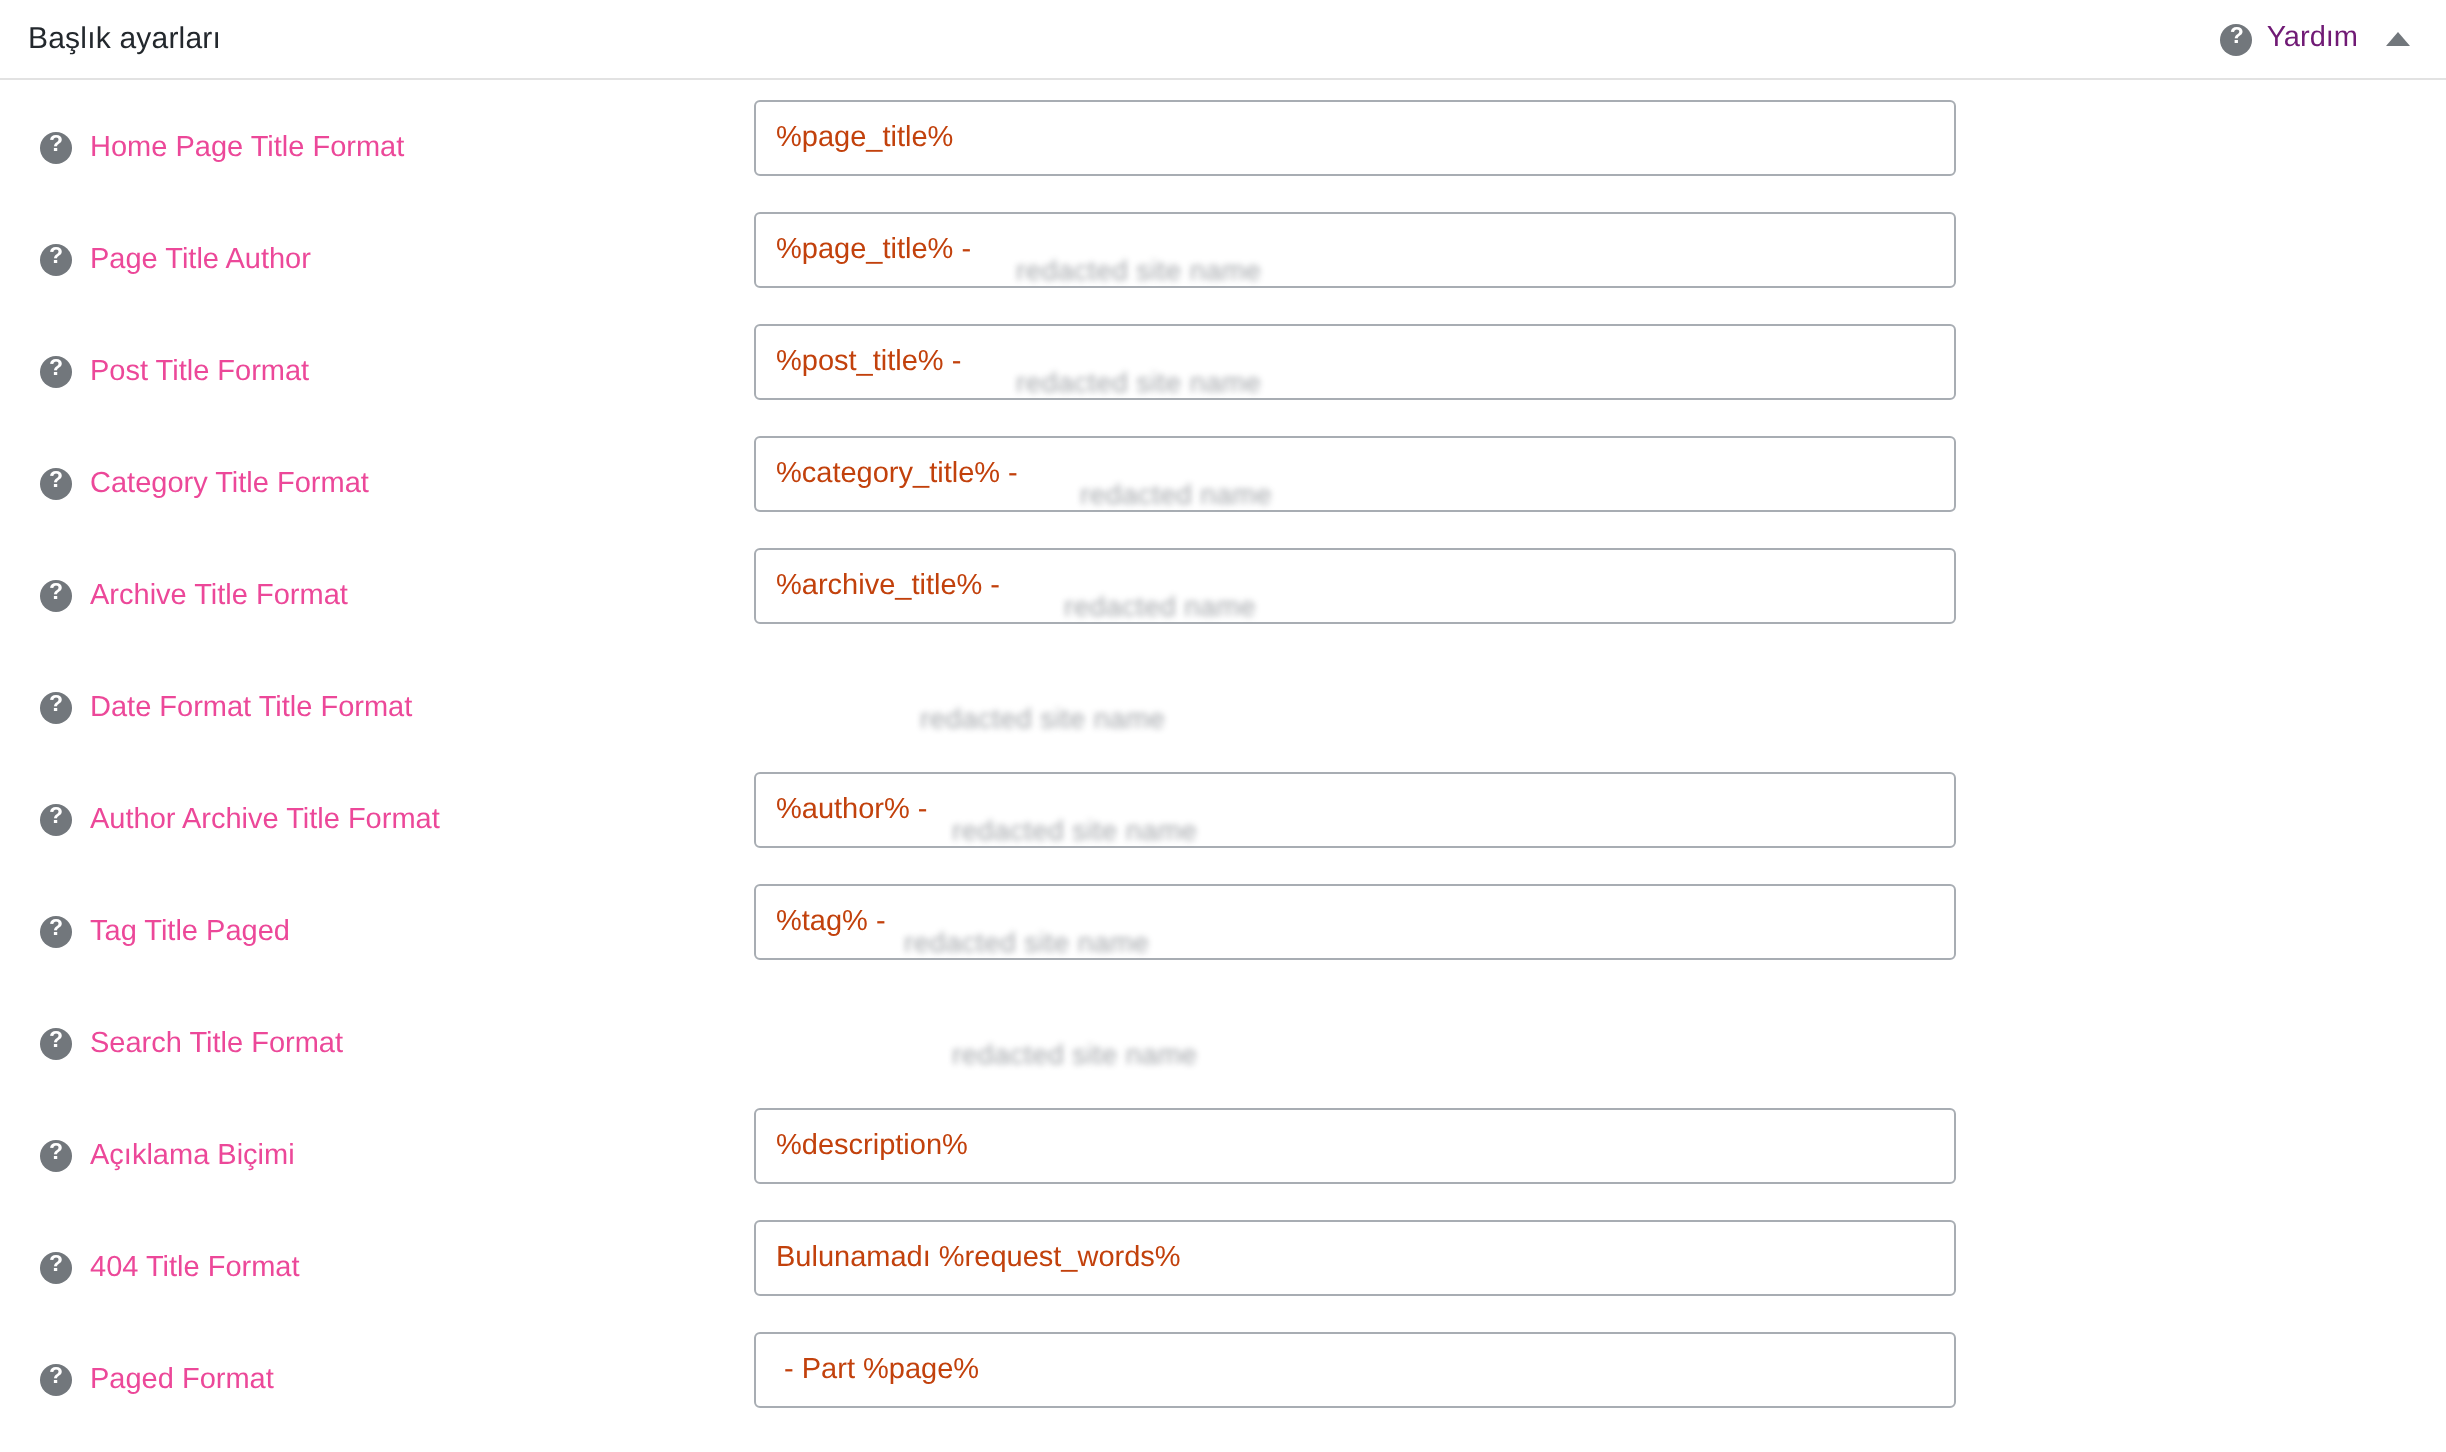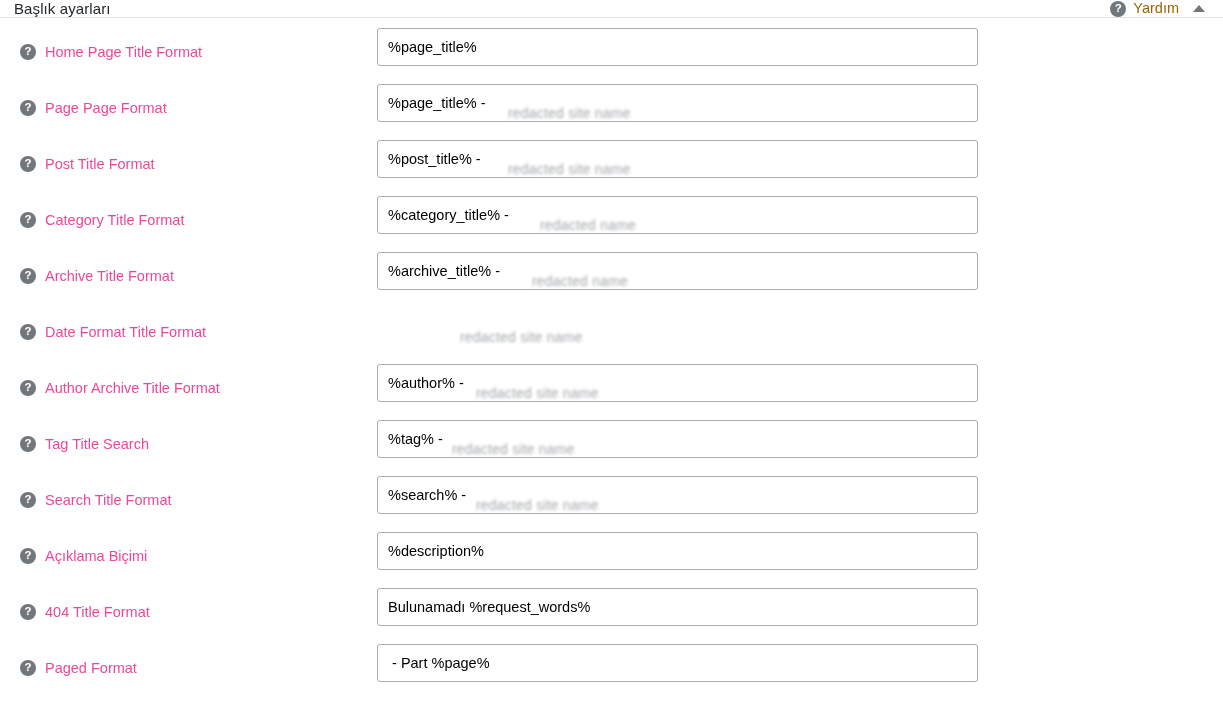--- a/index.html
+++ b/index.html
@@ -11,21 +11,21 @@
     height: 726px;
     overflow: hidden;
     background: #ffffff;
     font-family: "Liberation Sans", sans-serif;
     -webkit-font-smoothing: antialiased;
   }
 
   
   .panel-header {
     position: relative;
-    height: 18px;
+    height: 40px;
     border-bottom: 1px solid #e2e2e2;
     background: #ffffff;
     display: flex;
     align-items: center;
     padding: 0 12px 0 14px;
   }
   .panel-title {
     font-size: 15px;
     color: #23282d;
     letter-spacing: 0.1px;
@@ -41,21 +41,21 @@
   }
   .help-link {
     display: flex;
     align-items: center;
     gap: 7px;
     cursor: pointer;
     user-select: none;
   }
   .help-label {
     font-size: 14.5px;
-    color: #a16207;
+    color: #701a75;
     line-height: 1;
     white-space: nowrap;
   }
   .toggle-caret {
     width: 0; height: 0;
     border-left: 6px solid transparent;
     border-right: 6px solid transparent;
     border-bottom: 7px solid #72777c;
     margin-left: 6px;
     margin-bottom: 1px;
@@ -113,21 +113,21 @@
   }
   .text-input {
     width: 601px;
     height: 38px;
     border: 1px solid #a8adb3;
     border-radius: 3px;
     background: #ffffff;
     padding: 0 10px;
     font-family: "Liberation Sans", sans-serif;
     font-size: 14.5px;
-    color: #000000;
+    color: #c2410c;
     outline: none;
     line-height: 36px;
   }
   .text-input::placeholder { color: #9aa0a6; }
 
   
   .redacted {
     position: absolute;
     pointer-events: none;
     color: #6a6f76;
@@ -166,21 +166,21 @@
         </span>
         <span class="label-text">Home Page Title Format</span>
       </div>
       <div class="row-field"><input class="text-input" type="text" spellcheck="false" value="%page_title%" style=""></div>
     </div>
     <div class="form-row">
       <div class="row-label">
         <span class="qmark">
           <span>?</span>
         </span>
-        <span class="label-text">Page Page Format</span>
+        <span class="label-text">Page Title Author</span>
       </div>
       <div class="row-field"><input class="text-input" type="text" spellcheck="false" value="%page_title% - " style=""></div>
       <span class="redacted" style="left: 508px;">redacted site name</span>
     </div>
     <div class="form-row">
       <div class="row-label">
         <span class="qmark">
           <span>?</span>
         </span>
         <span class="label-text">Post Title Format</span>
@@ -225,33 +225,32 @@
         <span class="label-text">Author Archive Title Format</span>
       </div>
       <div class="row-field"><input class="text-input" type="text" spellcheck="false" value="%author% - " style=""></div>
       <span class="redacted" style="left: 476px;">redacted site name</span>
     </div>
     <div class="form-row">
       <div class="row-label">
         <span class="qmark">
           <span>?</span>
         </span>
-        <span class="label-text">Tag Title Search</span>
+        <span class="label-text">Tag Title Paged</span>
       </div>
       <div class="row-field"><input class="text-input" type="text" spellcheck="false" value="%tag% - " style=""></div>
       <span class="redacted" style="left: 452px;">redacted site name</span>
     </div>
     <div class="form-row">
       <div class="row-label">
         <span class="qmark">
           <span>?</span>
         </span>
         <span class="label-text">Search Title Format</span>
       </div>
-      <div class="row-field"><input class="text-input" type="text" spellcheck="false" value="%search% - " style=""></div>
       <span class="redacted" style="left: 476px;">redacted site name</span>
     </div>
     <div class="form-row">
       <div class="row-label">
         <span class="qmark">
           <span>?</span>
         </span>
         <span class="label-text">Açıklama Biçimi</span>
       </div>
       <div class="row-field"><input class="text-input" type="text" spellcheck="false" value="%description%" style=""></div>

